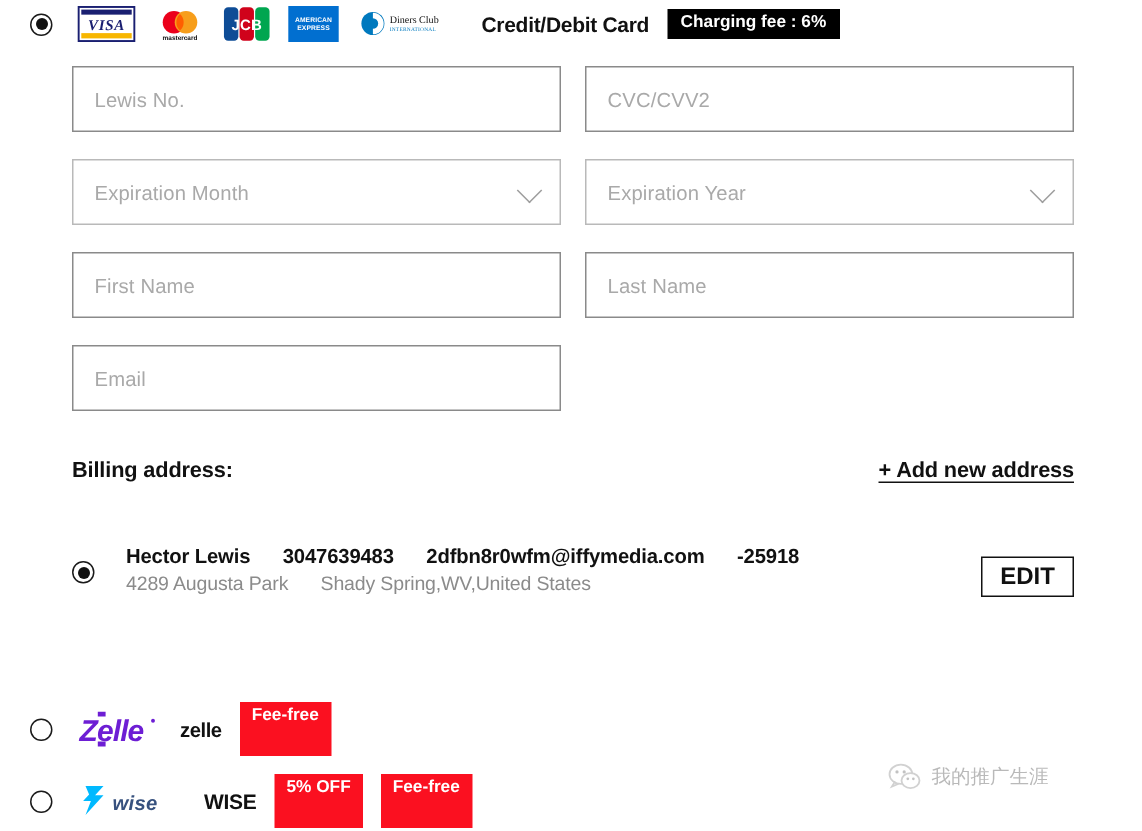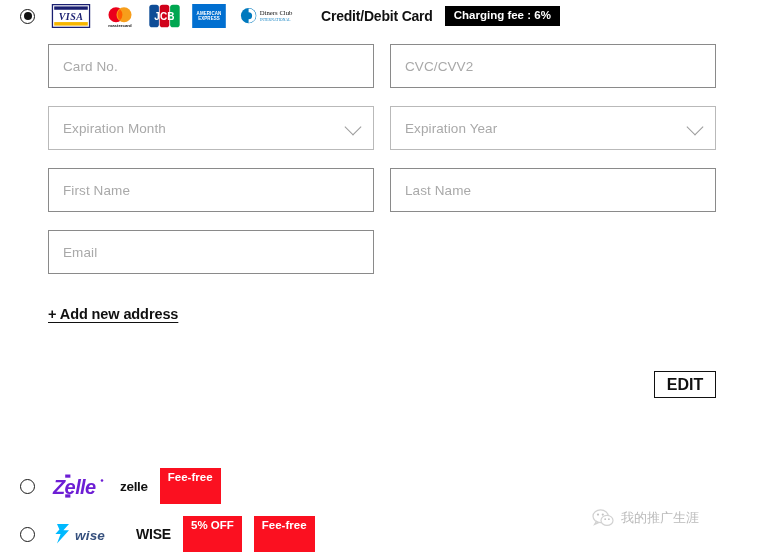--- a/index.html
+++ b/index.html
@@ -190,21 +190,21 @@
     </span>
 
     <span class="method-title">Credit/Debit Card</span>
     <span class="fee-badge">Charging fee : 6%</span>
   </div>
 
   <div class="form">
 
     <div class="row">
       <div class="field strong">
-        <span class="ph">Card No.</span>
+        <span class="ph">Lewis No.</span>
       </div>
       <div class="field strong">
         <span class="ph">CVC/CVV2</span>
       </div>
     </div>
 
     <div class="row">
       <div class="field">
         <span class="ph">Expiration Month</span>
         <span class="chev"></span>
@@ -225,23 +225,39 @@
     </div>
 
     <div class="row">
       <div class="field strong">
         <span class="ph">Email</span>
       </div>
     </div>
   </div>
 
   <div class="billing-head">
+    <span class="billing-label">Billing address:</span>
     <span class="add-new">+ Add new address</span>
   </div>
 
+  <div class="addr-block">
+    <span class="radio checked"></span>
+    <span class="addr-text">
+      <span class="addr-line1">
+        <span>Hector Lewis</span>
+        <span>3047639483</span>
+        <span>2dfbn8r0wfm@iffymedia.com</span>
+        <span>-25918</span>
+      </span>
+      <span class="addr-line2">
+        <span>4289 Augusta Park</span>
+        <span>Shady Spring,WV,United States</span>
+      </span>
+    </span>
+  </div>
   <div class="edit-btn">EDIT</div>
 
   <div class="alt-row zelle">
     <span class="radio"></span>
     <span class="alt-logo">
       <svg width="62" height="26" viewBox="0 0 62 26">
         <path d="M18.2 1.5h5.2v3.2h-5.2z" fill="#6D1ED4"></path>
         <path d="M18.2 21.3h5.2v3.3h-5.2z" fill="#6D1ED4"></path>
         <text x="6" y="21" font-family="Liberation Sans, sans-serif" font-size="20" font-weight="bold" font-style="italic" fill="#6D1ED4" letter-spacing="-0.6">Zelle</text>
         <circle cx="55" cy="7.5" r="1.3" fill="#6D1ED4"></circle>

